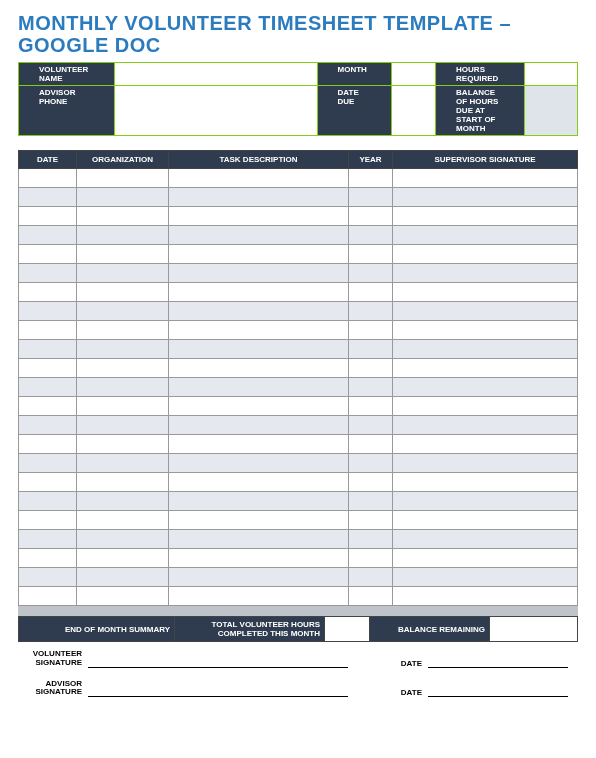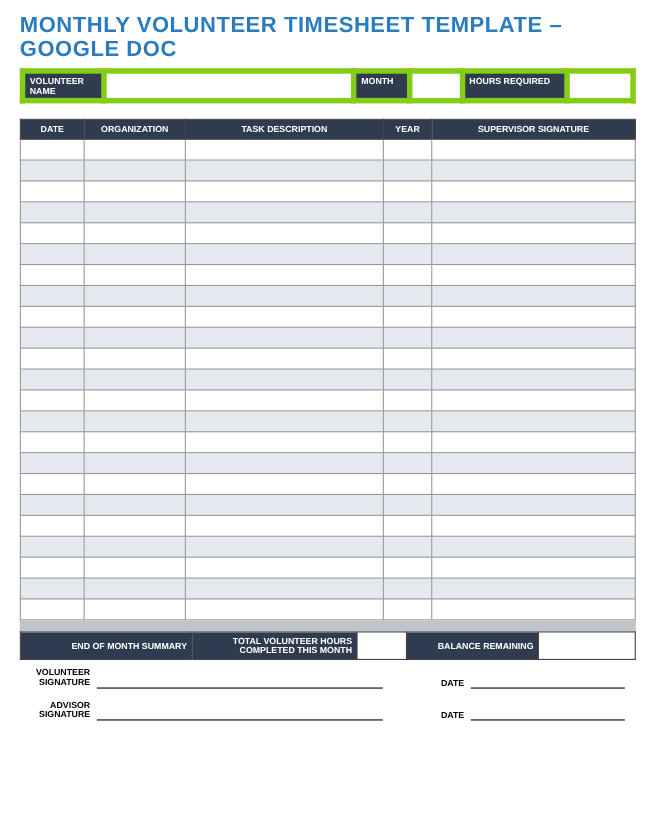--- a/index.html
+++ b/index.html
@@ -18,22 +18,22 @@
     letter-spacing: 0.5px;
     line-height: 1.1;
     margin-bottom: 6px;
   }
   .info-table {
     border-collapse: collapse;
     width: 100%;
     margin-bottom: 14px;
   }
   .info-table td {
-    border: 5px solid #84cc16;
-    padding: 2px 4px;
+    border: 1px solid #84cc16;
+    padding: 2px 20px;
     vertical-align: top;
     font-size: 8px;
     font-weight: 700;
     color: #fff;
     background: #2f3c4f;
   }
   .info-table td.input-cell {
     background: #fff;
     color: #000;
     font-weight: 400;
@@ -146,20 +146,28 @@
 
 <table class="info-table">
   <tbody>
       <tr>
     <td class="lbl1">VOLUNTEER NAME</td>
     <td class="inp1 input-cell"></td>
     <td class="lbl2">MONTH</td>
     <td class="inp2 input-cell"></td>
     <td class="lbl3">HOURS REQUIRED</td>
     <td class="inp3 input-cell"></td>
+  </tr>
+  <tr>
+    <td class="lbl1">ADVISOR PHONE</td>
+    <td class="inp1 input-cell"></td>
+    <td class="lbl2">DATE DUE</td>
+    <td class="inp2 input-cell"></td>
+    <td class="lbl3">BALANCE OF HOURS DUE AT START OF MONTH</td>
+    <td class="inp3 input-cell shaded"></td>
   </tr>
 </tbody>
   </table>
 
 <table class="log-table">
   <thead>
     <tr>
       <th class="c-date">DATE</th>
       <th class="c-org">ORGANIZATION</th>
       <th class="c-task">TASK DESCRIPTION</th>

